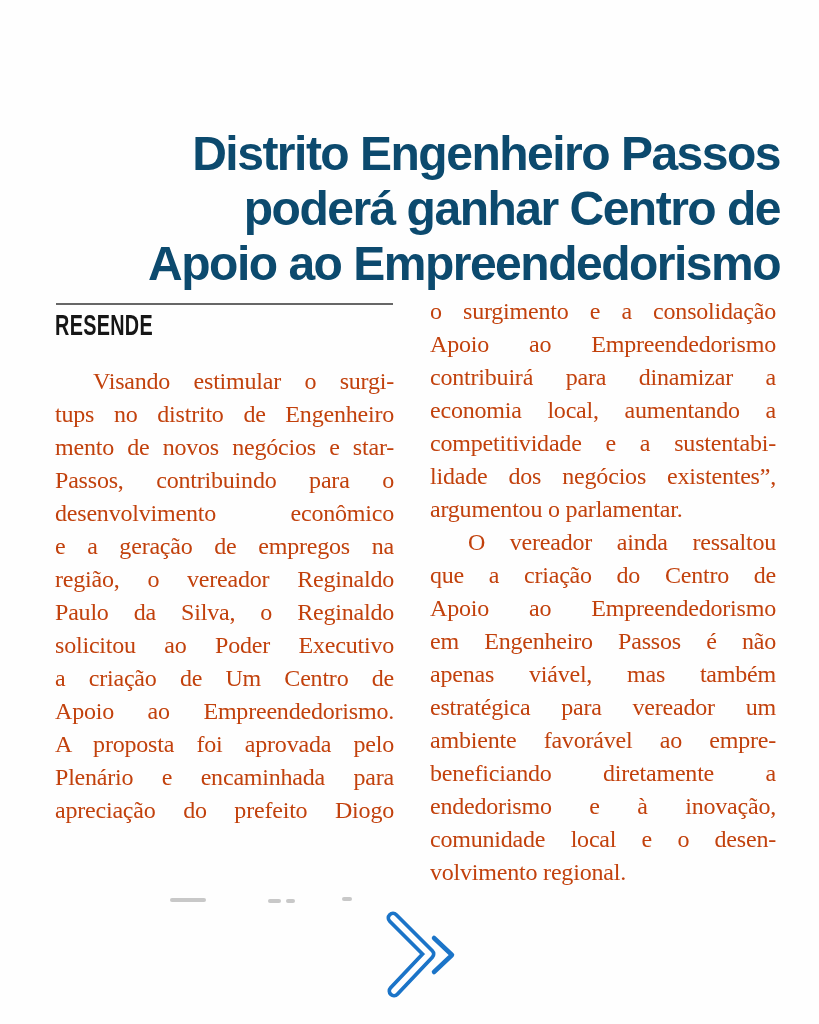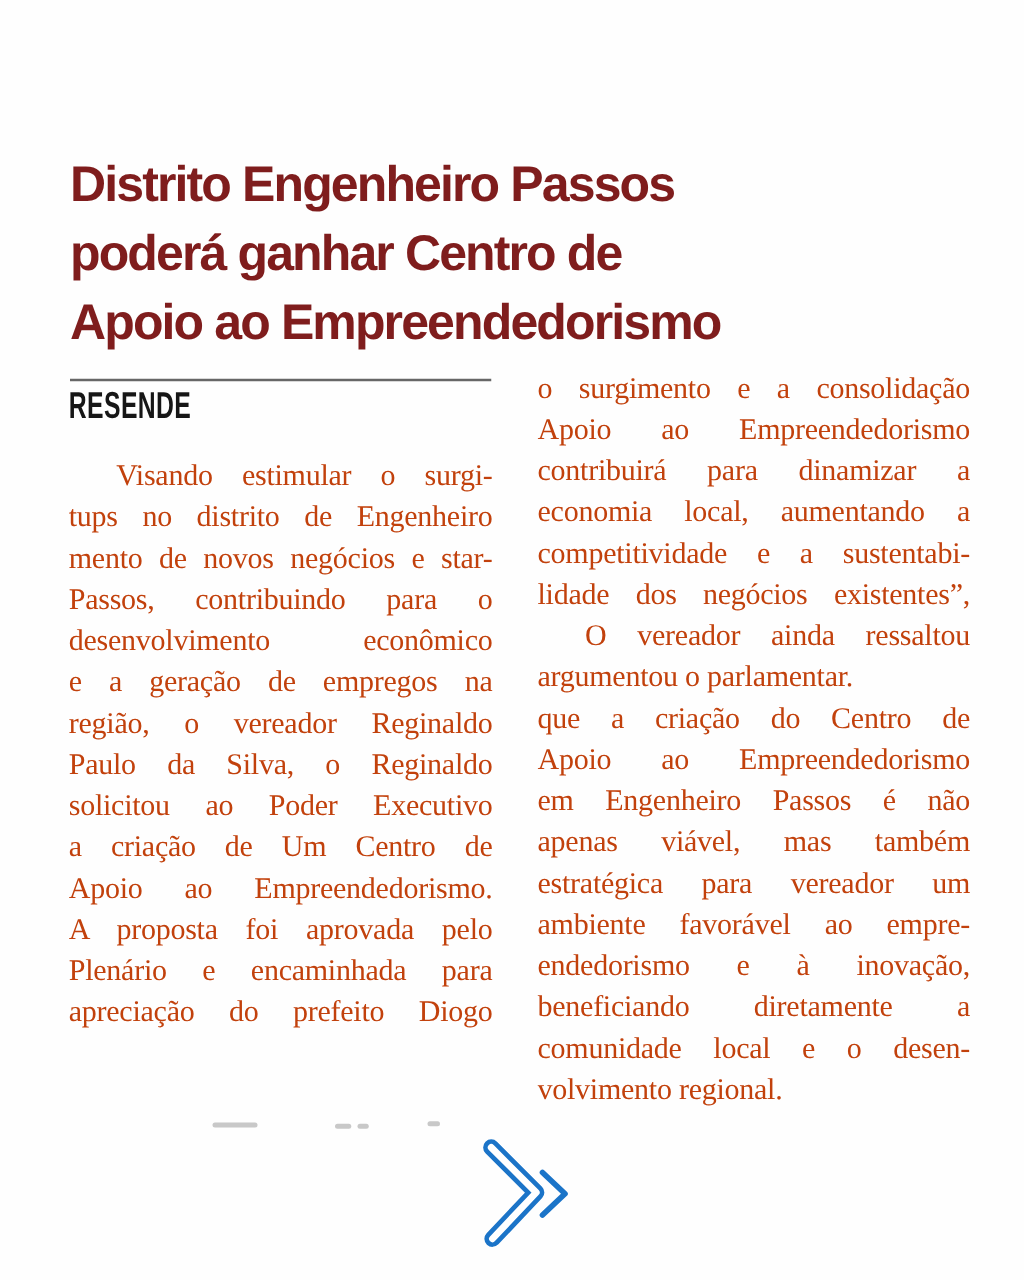--- a/index.html
+++ b/index.html
@@ -4,23 +4,24 @@
 <style>
   html,body{margin:0;padding:0;}
   body{
     width:819px;height:1024px;position:relative;overflow:hidden;
     background:#fefefe;
     font-family:"Liberation Serif", serif;
   }
   .headline{
     position:absolute;left:56px;top:94px;width:724px;
     font-family:"Liberation Sans", sans-serif;
-    font-weight:bold;font-size:40px;line-height:55px;
-    letter-spacing:-1.5px;color:#7f1d1d;
+    font-weight:bold;font-size:48px;line-height:55px;
+    letter-spacing:-1.5px;color:#0c4a6e;
     white-space:pre-line;
+    text-align:right;
   }
   .rule{
     position:absolute;left:56px;top:303px;width:337px;height:2px;
     background:#676767;
   }
   .section-label{
     position:absolute;left:55px;top:310px;
     font-family:"Liberation Sans", sans-serif;
     font-weight:bold;font-size:30px;line-height:30px;color:#161616;
     transform:scaleX(0.66);transform-origin:left top;
@@ -79,30 +80,30 @@
     <div class="line">apreciação do prefeito Diogo</div>
   </div>
 
 <div class="col col-right">
     <div class="line">o surgimento e a consolidação</div>
     <div class="line">Apoio ao Empreendedorismo</div>
     <div class="line">contribuirá para dinamizar a</div>
     <div class="line">economia local, aumentando a</div>
     <div class="line">competitividade e a sustentabi-</div>
     <div class="line">lidade dos negócios existentes”,</div>
+    <div class="line lastline">argumentou o parlamentar.</div>
     <div class="line indent">O vereador ainda ressaltou</div>
-    <div class="line lastline">argumentou o parlamentar.</div>
     <div class="line">que a criação do Centro de</div>
     <div class="line">Apoio ao Empreendedorismo</div>
     <div class="line">em Engenheiro Passos é não</div>
     <div class="line">apenas viável, mas também</div>
     <div class="line">estratégica para vereador um</div>
     <div class="line">ambiente favorável ao empre-</div>
+    <div class="line">beneficiando diretamente a</div>
     <div class="line">endedorismo e à inovação,</div>
-    <div class="line">beneficiando diretamente a</div>
     <div class="line">comunidade local e o desen-</div>
     <div class="line lastline">volvimento regional.</div>
   </div>
 
 <div class="cut-marks">
   <div class="cut-mark m1"></div>
   <div class="cut-mark m2"></div>
   <div class="cut-mark m3"></div>
   <div class="cut-mark m4"></div>
 </div>

